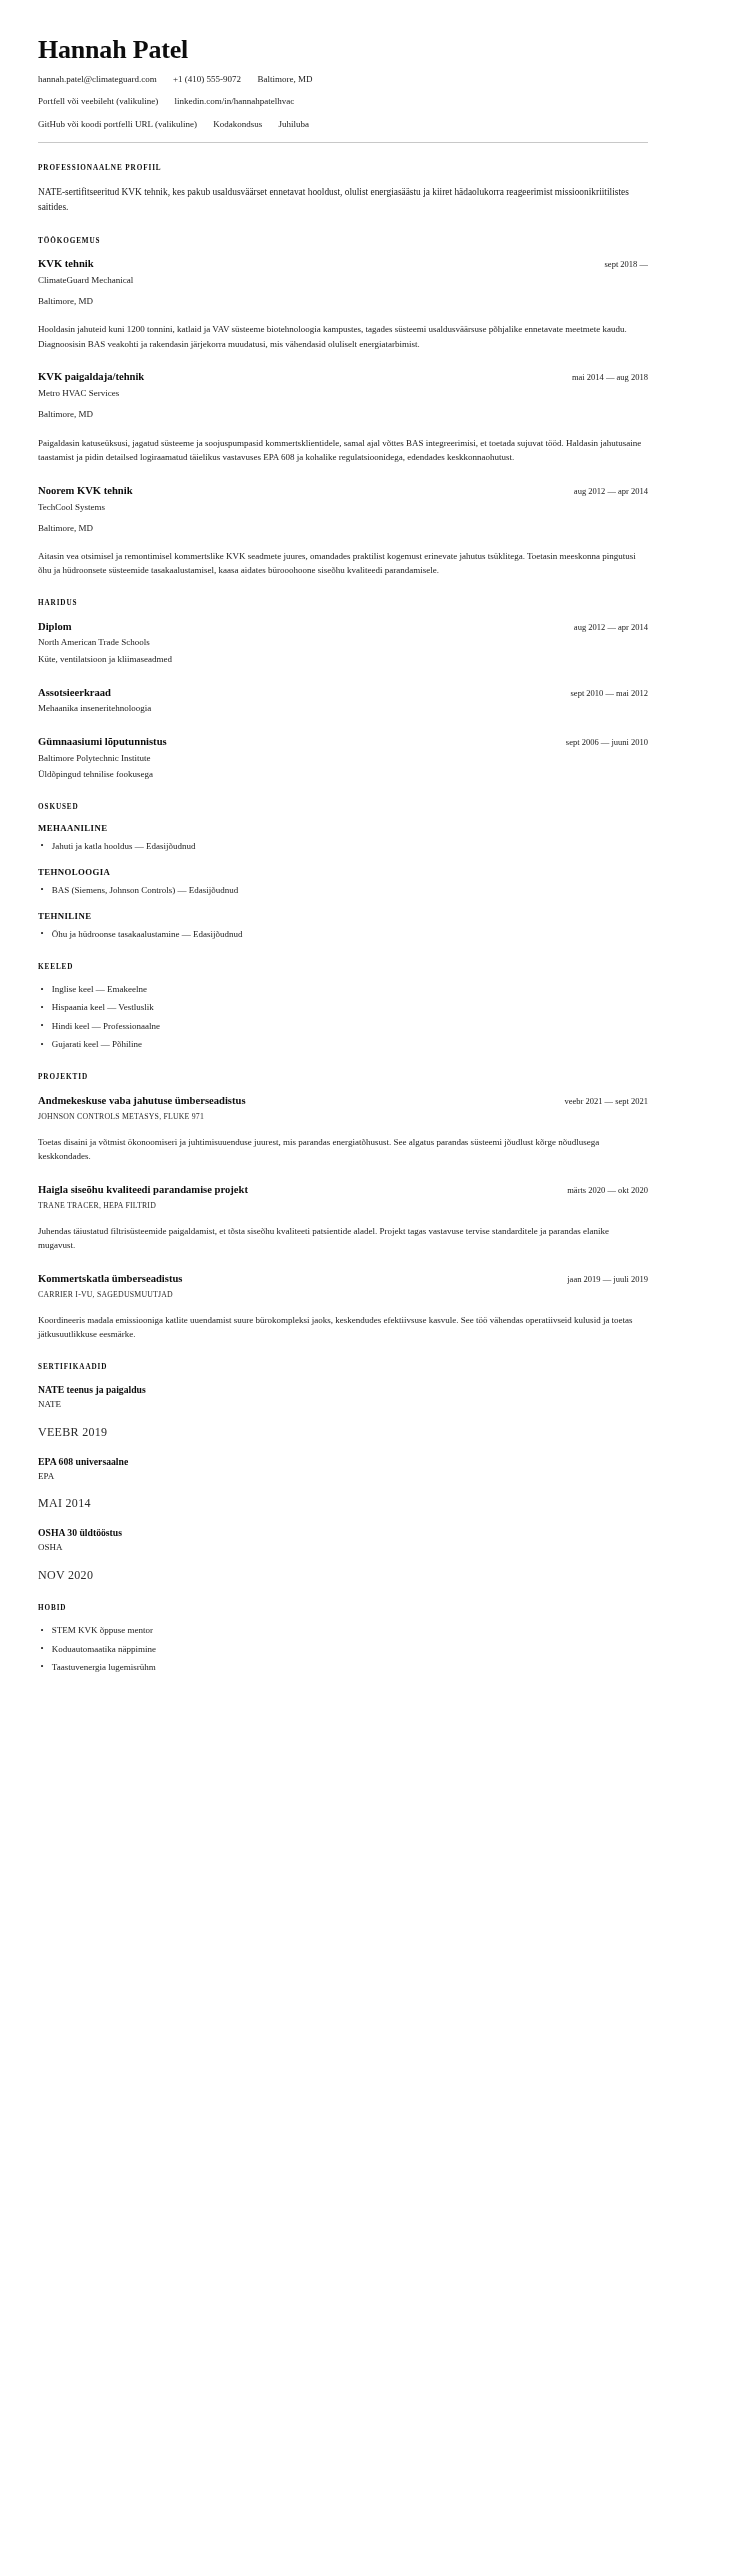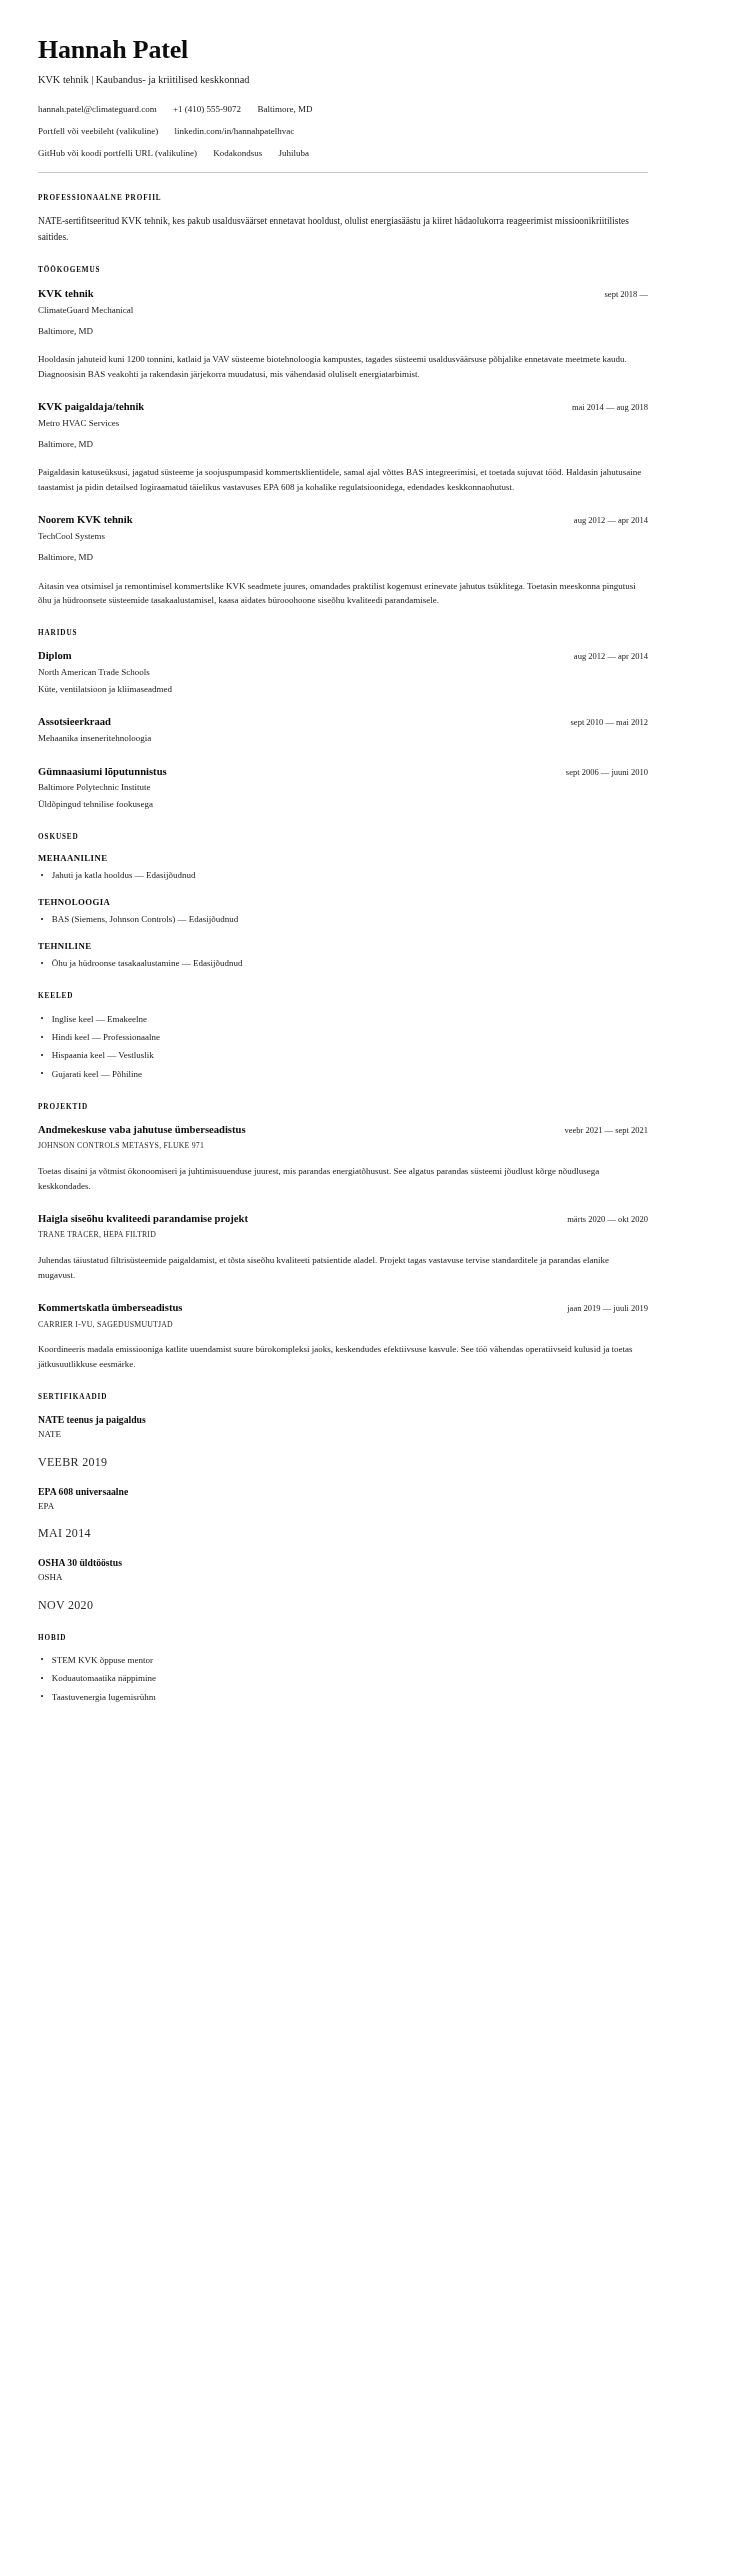--- a/index.html
+++ b/index.html
@@ -177,21 +177,20 @@
     color: #2a2a2a;
   }
 </style>
 </head>
 <body>
 
 <div class="page">
 
   <header>
     <h1 class="name">Hannah Patel</h1>
-    <div class="headline">KVK tehnik | Kaubandus- ja kriitilised keskkonnad</div>
 
     <div class="contact-row">
       <span class="ci">hannah.patel@climateguard.com</span>
       <span class="ci">+1 (410) 555-9072</span>
       <span class="ci">Baltimore, MD</span>
     </div>
 
     <div class="contact-row">
       <span class="ci">Portfell või veebileht (valikuline)</span>
       <span class="ci">linkedin.com/in/hannahpatelhvac</span>
@@ -298,22 +297,22 @@
         <li>Õhu ja hüdroonse tasakaalustamine — Edasijõudnud</li>
       </ul>
     </div>
 
   </section>
 
   <section class="section">
     <h2 class="section-title">KEELED</h2>
     <ul class="bullets">
       <li>Inglise keel — Emakeelne</li>
+      <li>Hispaania keel — Vestluslik</li>
       <li>Hindi keel — Professionaalne</li>
-      <li>Hispaania keel — Vestluslik</li>
       <li>Gujarati keel — Põhiline</li>
     </ul>
   </section>
 
   <section class="section">
     <h2 class="section-title">PROJEKTID</h2>
 
     <div class="entry">
       <div class="entry-head">
         <div class="entry-title">Andmekeskuse vaba jahutuse ümberseadistus</div>

